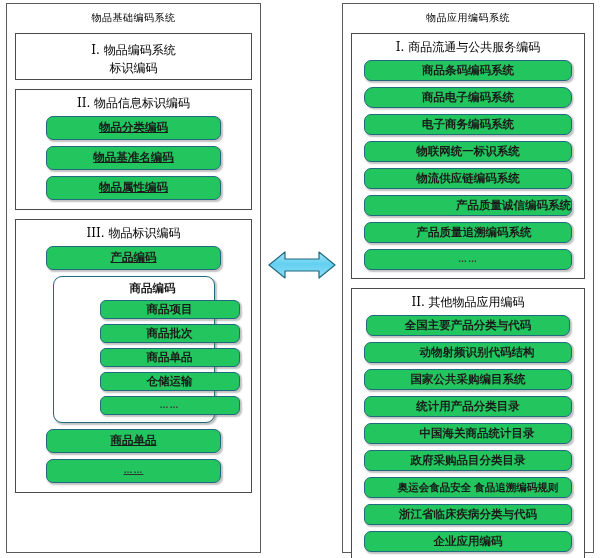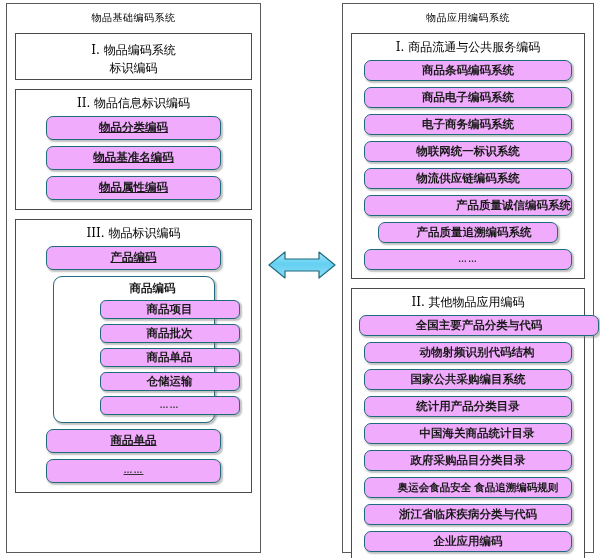--- a/index.html
+++ b/index.html
@@ -69,21 +69,21 @@
   }
   .section.flat {
     padding: 3px 7px 6px 7px;
   }
 
   
   .rbox {
     box-sizing: border-box;
     border: 1.6px solid #1f6b7d;
     border-radius: 7px;
-    background: #f0abfc;
+    background: #22c55e;
     text-align: center;
     font-family: "Liberation Sans", "DejaVu Sans", sans-serif;
     font-weight: bold;
     font-size: 11.5px;
     color: #1a1a1a;
     line-height: 19px;
     height: 21px;
     margin: 0 auto 6px auto;
     box-shadow: 1.5px 1.5px 1.5px rgba(120,120,120,0.45);
     overflow: hidden;
@@ -185,32 +185,32 @@
     <polygon points="3,20 19,7 19,14 53,14 53,7 69,20 53,33 53,26 19,26 19,33" fill="url(#arrGrad)" stroke="#1f6b7d" stroke-width="1.2" stroke-linejoin="round"></polygon>
   </svg>
 
   <div id="panel-right" class="panel">
 
     <div class="panel-title">物品应用编码系统</div>
 
     <div class="section">
       <div class="section-title">I. 商品流通与公共服务编码</div>
       <div class="rbox" style="width:208px;">商品条码编码系统</div>
-      <div class="rbox" style="width:208px;">商品电子编码系统</div>
+      <div class="rbox" style="width:208px;border-radius:9px;">商品电子编码系统</div>
       <div class="rbox" style="width:208px;">电子商务编码系统</div>
       <div class="rbox" style="width:208px;">物联网统一标识系统</div>
       <div class="rbox" style="width:208px;">物流供应链编码系统</div>
       <div class="rbox" style="width:208px;text-align:right;">产品质量诚信编码系统</div>
-      <div class="rbox" style="width:180px;padding-left:12px;">产品质量追溯编码系统</div>
+      <div class="rbox" style="width:208px;padding-left:12px;">产品质量追溯编码系统</div>
       <div class="rbox ellipsis" style="width:208px; margin-bottom:1px;">……</div>
     </div>
 
     <div class="section">
       <div class="section-title">II. 其他物品应用编码</div>
-      <div class="rbox" style="width:240px;">全国主要产品分类与代码</div>
+      <div class="rbox" style="width:204px;">全国主要产品分类与代码</div>
       <div class="rbox" style="width:208px;padding-left:18px;">动物射频识别代码结构</div>
       <div class="rbox" style="width:208px;">国家公共采购编目系统</div>
       <div class="rbox" style="width:208px;">统计用产品分类目录</div>
       <div class="rbox" style="width:208px;padding-left:18px;">中国海关商品统计目录</div>
       <div class="rbox" style="width:208px;">政府采购品目分类目录</div>
       <div class="rbox small-txt" style="width:208px;">奥运会食品安全 食品追溯编码规则</div>
       <div class="rbox" style="width:208px;border-radius:6px;">浙江省临床疾病分类与代码</div>
       <div class="rbox" style="width:208px;">企业应用编码</div>
 
     </div>

